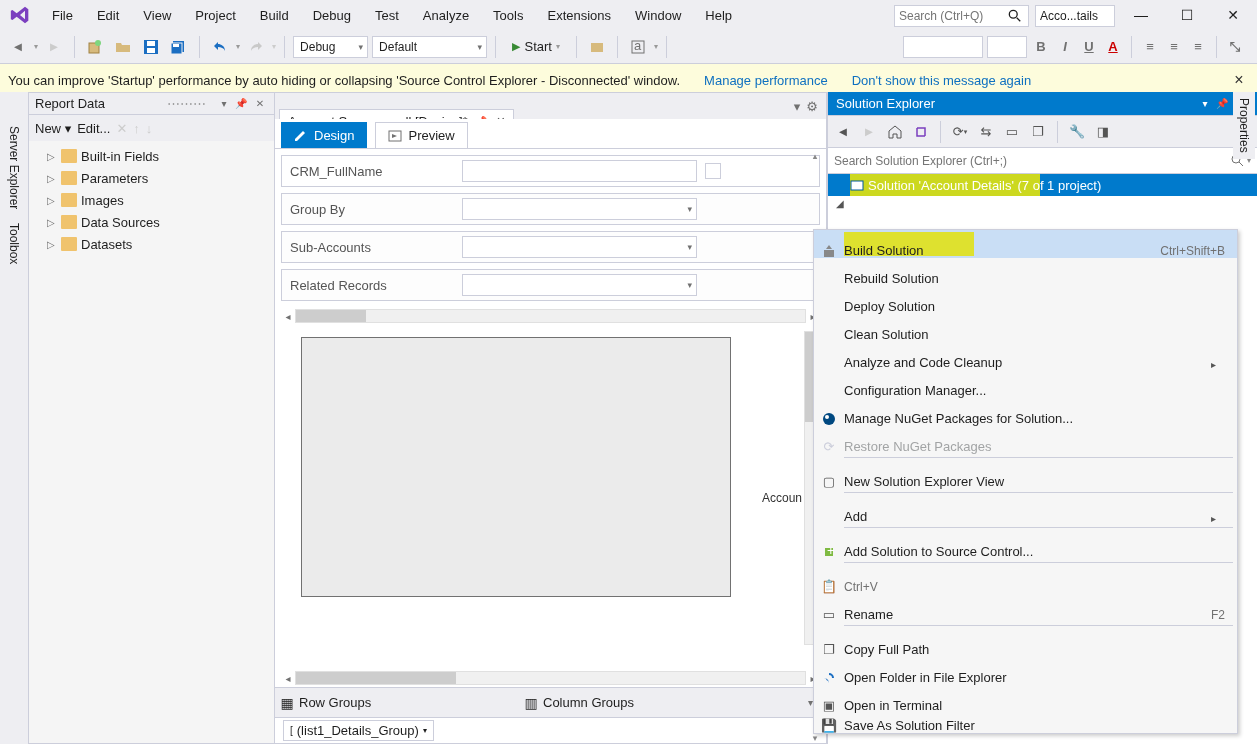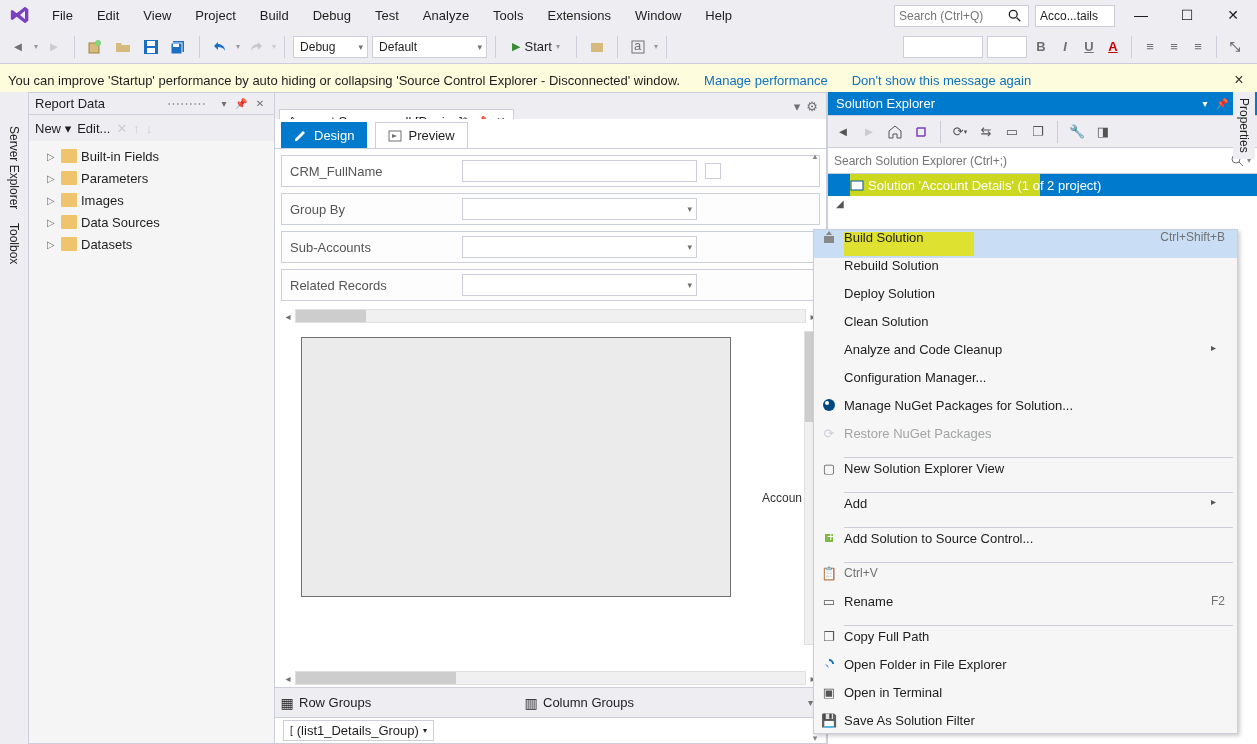--- a/index.html
+++ b/index.html
@@ -108,21 +108,21 @@
 .se-search { height: 26px; display: flex; align-items: center; border-bottom: 1px solid #cccedb; padding: 0 6px; background:#fff;}
 .se-search input { border: none; outline: none; flex: 1; font-size: 12px; color: #717171; }
 .se-tree { flex: 1; background: #fff; position: relative; }
 .se-root { height: 22px; background: #007acc; color: #fff; display: flex; align-items: center; padding: 0 6px 0 22px; font-size: 13px; position:relative; }
 .se-root .hl { position:absolute; left:22px; top:0; bottom:0; width:190px; background:#e2e20c; opacity:0.9; z-index:0; }
 .se-root .txt { position:relative; z-index:1; color:#fff; }
 .se-child-exp { position:absolute; left:8px; top:24px; font-size:10px; color:#555; }
 
 
 .ctx-menu { position: absolute; left: 813px; top: 229px; width: 425px; background: #f6f6f6; border: 1px solid #cccedb; box-shadow: 2px 2px 4px rgba(0,0,0,0.2); z-index: 100; }
-.ctx-item { height: 28px; display: flex; align-items: flex-start; padding: 0 12px 0 0; font-size: 13px; position:relative; }
+.ctx-item { height: 28px; display: flex; align-items: flex-end; padding: 0 12px 0 0; font-size: 13px; position:relative; }
 .ctx-item.highlighted { background: #c9def5; }
 .ctx-item.highlighted .hl-box { position:absolute; left:30px; top:2px; bottom:2px; width:130px; background:#e2e20c; opacity:0.85; z-index:0; }
 .ctx-item .icon-col { width: 30px; display: flex; align-items: center; justify-content: center; font-size: 13px; color: #555; }
 .ctx-item .label { flex: 1; position:relative; z-index:1; }
 .ctx-item .shortcut { color: #717171; font-size: 12px; }
 .ctx-item .arrow { width: 14px; font-size: 10px; color: #555; }
 .ctx-item.disabled { color: #a2a4a5; }
 .ctx-item.disabled .icon-col { color: #cccedb; }
 .ctx-sep { height: 1px; background: #cccedb; margin: 3px 4px 3px 30px; }
 
@@ -437,21 +437,21 @@
           <line x1="8" y1="8" x2="12" y2="12" stroke="#717171"></line>
         </svg>
       <span style="font-size:8px;color:#888;margin-left:2px">▾</span>
     </div>
     <div class="se-tree">
       <div class="se-root">
         <div class="hl"></div>
         <svg width="14" height="14" style="margin-right:4px;position:relative;z-index:1">
             <rect x="1" y="3" width="12" height="9" fill="#fff" stroke="#005a9e"></rect>
           </svg>
-        <span class="txt">Solution 'Account Details' (1 of 2 project)</span>
+        <span class="txt">Solution 'Account Details' (7 of 1 project)</span>
       </div>
       <div class="se-child-exp">◢</div>
     </div>
   </div>
 </div>
 
 <div class="properties-tab">
   <div class="tab">Properties</div>
 </div>
 

